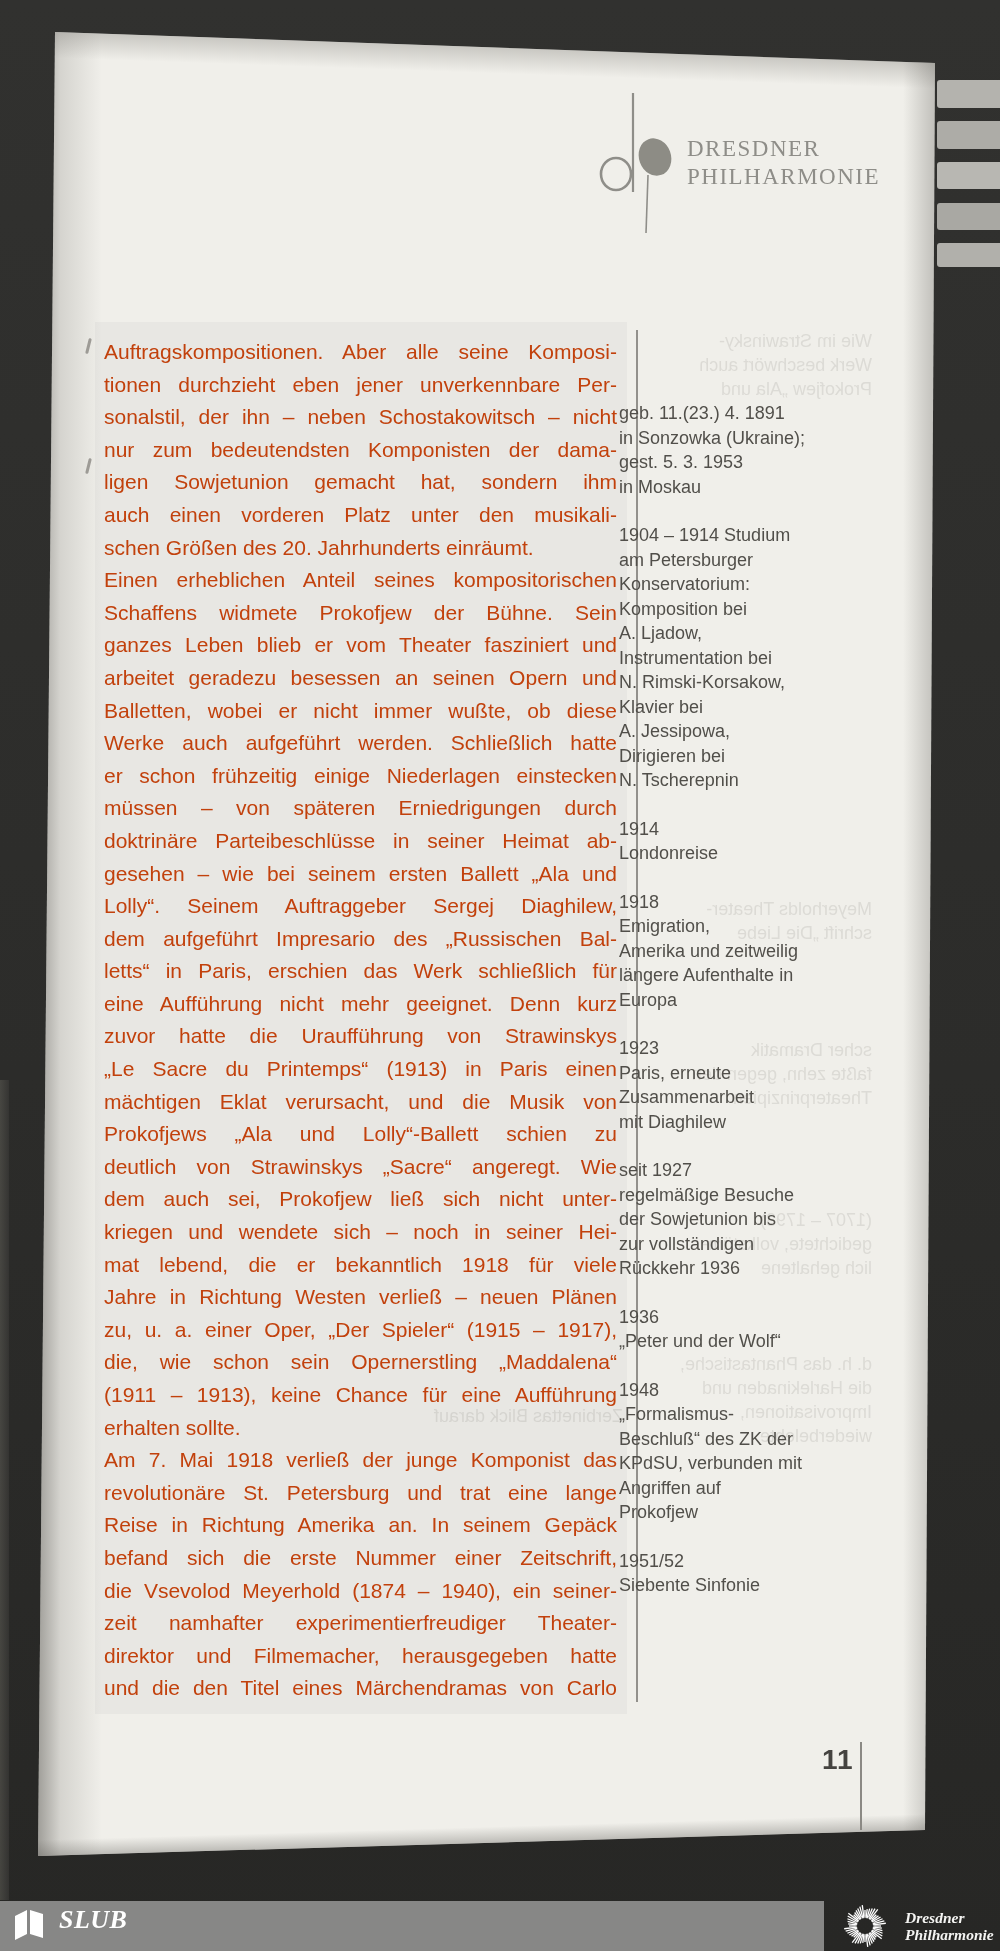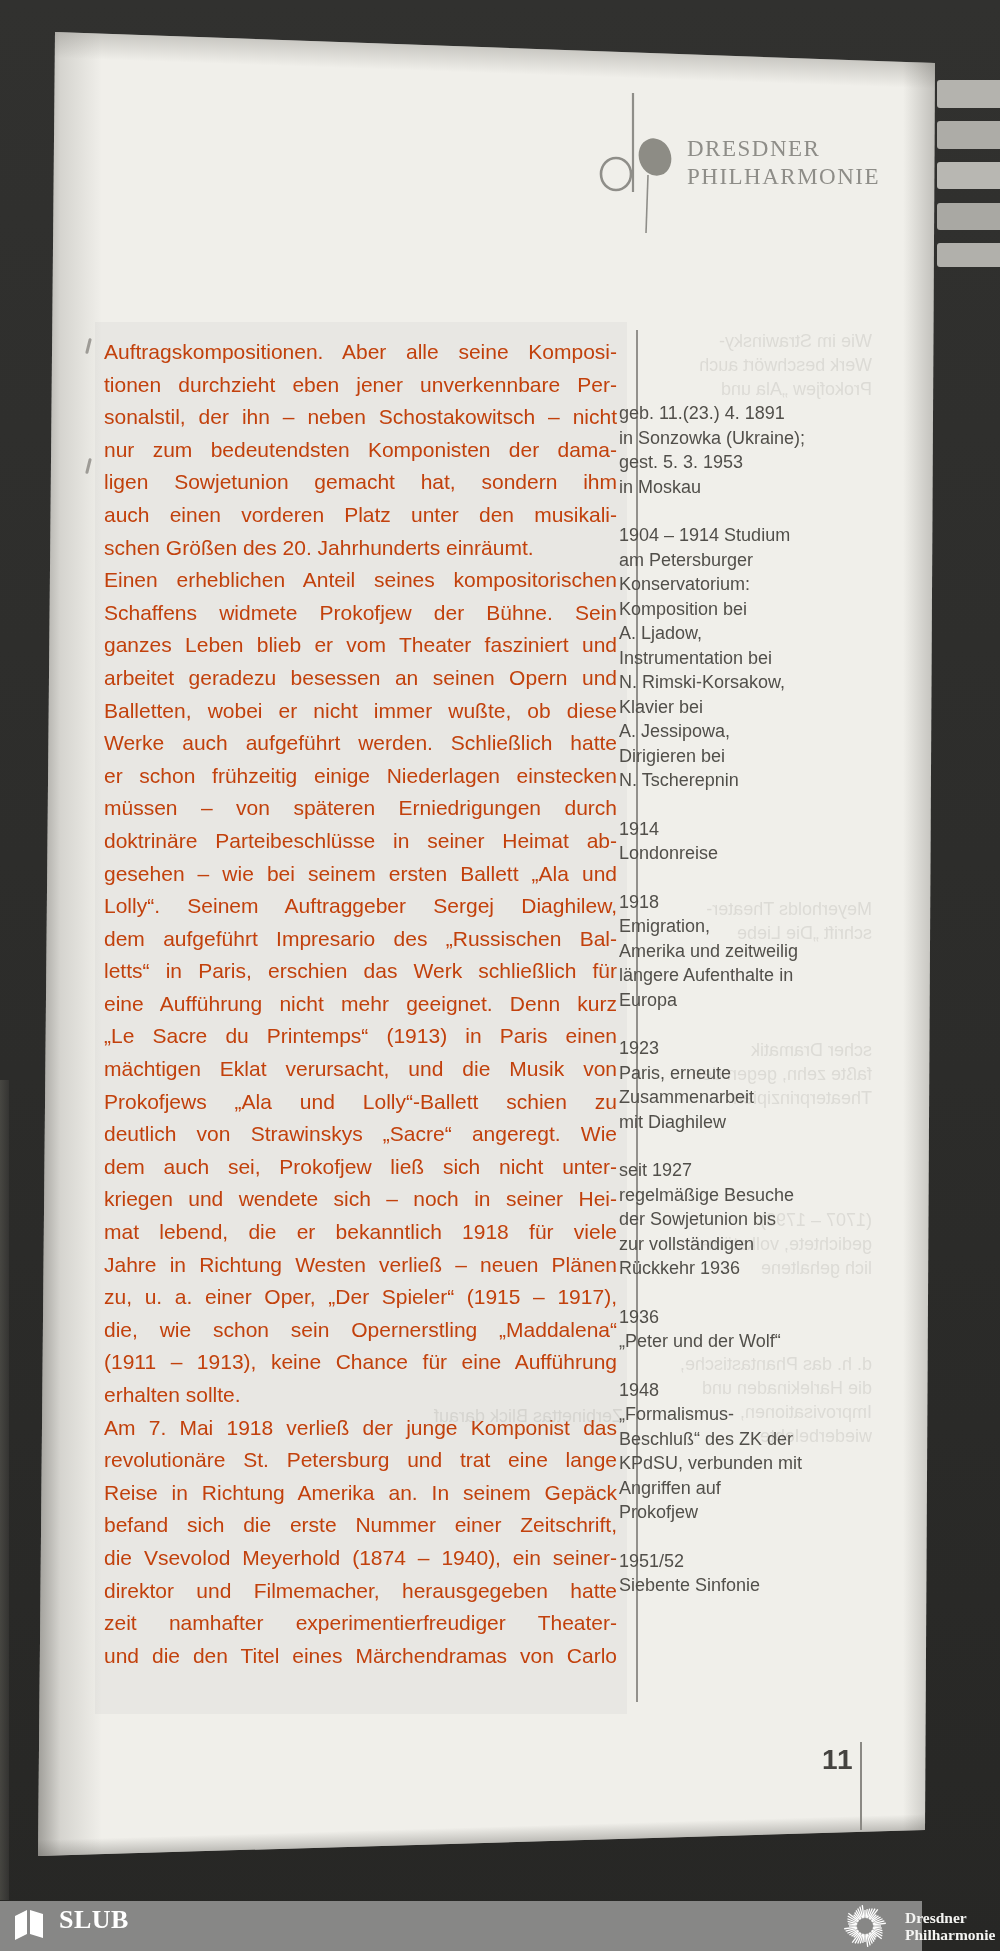--- a/index.html
+++ b/index.html
@@ -69,22 +69,22 @@
   .pagenum-rule { position:absolute; left:860px; top:1742px; width:2px; height:88px; background:#8b8984; }
   
   .staple { position:absolute; left:87px; width:3px; height:16px; background:#8b8883; border-radius:2px; transform:rotate(14deg); opacity:.8; }
   
   .stack-bar { position:absolute; left:937px; width:63px; border-radius:3px 0 0 3px; }
   
   .left-sliver { position:absolute; left:0; top:1080px; width:9px; height:820px;
     background:linear-gradient(90deg,#56554f,#3a3937); opacity:.65; }
   
   .footer {
-    position:absolute; left:0; top:1901px; width:922px; height:50px;
-    background:#878786; display:flex; align-items:center;
+    position:absolute; left:0; top:1901px; width:824px; height:50px;
+    background:#878786; display:flex; align-items:center;font-style:italic;
   }
   .slub-block { position:absolute; left:13px; top:6px; display:flex; }
   .slub-text { margin-left:14px; color:#fff; }
   .slub-name { font-family:"Liberation Serif", serif; font-weight:bold; font-size:26px; line-height:26px; letter-spacing:.5px; }
   .slub-tagline { font-size:13px; font-weight:bold; margin-top:15px; letter-spacing:.2px; }
   .dpfoot-block { position:absolute; left:842px; top:2px; display:flex; align-items:center; }
   .dpfoot-text {
     margin-left:17px; color:#f4f4f2; font-family:"Liberation Serif", serif;
     font-weight:bold; font-size:15.5px; line-height:17px;
   }
@@ -157,39 +157,40 @@
         <div class="m-line">Balletten, wobei er nicht immer wußte, ob diese</div>
         <div class="m-line">Werke auch aufgeführt werden. Schließlich hatte</div>
         <div class="m-line">er schon frühzeitig einige Niederlagen einstecken</div>
         <div class="m-line">müssen – von späteren Erniedrigungen durch</div>
         <div class="m-line">doktrinäre Parteibeschlüsse in seiner Heimat ab-</div>
         <div class="m-line">gesehen – wie bei seinem ersten Ballett „Ala und</div>
         <div class="m-line">Lolly“. Seinem Auftraggeber Sergej Diaghilew,</div>
         <div class="m-line">dem aufgeführt Impresario des „Russischen Bal-</div>
         <div class="m-line">letts“ in Paris, erschien das Werk schließlich für</div>
         <div class="m-line">eine Aufführung nicht mehr geeignet. Denn kurz</div>
+        <div class="m-line">zuvor hatte die Uraufführung von Strawinskys</div>
         <div class="m-line">„Le Sacre du Printemps“ (1913) in Paris einen</div>
         <div class="m-line">mächtigen Eklat verursacht, und die Musik von</div>
         <div class="m-line">Prokofjews „Ala und Lolly“-Ballett schien zu</div>
         <div class="m-line">deutlich von Strawinskys „Sacre“ angeregt. Wie</div>
         <div class="m-line">dem auch sei, Prokofjew ließ sich nicht unter-</div>
         <div class="m-line">kriegen und wendete sich – noch in seiner Hei-</div>
         <div class="m-line">mat lebend, die er bekanntlich 1918 für viele</div>
         <div class="m-line">Jahre in Richtung Westen verließ – neuen Plänen</div>
         <div class="m-line">zu, u. a. einer Oper, „Der Spieler“ (1915 – 1917),</div>
         <div class="m-line">die, wie schon sein Opernerstling „Maddalena“</div>
         <div class="m-line">(1911 – 1913), keine Chance für eine Aufführung</div>
         <div class="m-line pend">erhalten sollte.</div>
         <div class="m-line">Am 7. Mai 1918 verließ der junge Komponist das</div>
         <div class="m-line">revolutionäre St. Petersburg und trat eine lange</div>
         <div class="m-line">Reise in Richtung Amerika an. In seinem Gepäck</div>
         <div class="m-line">befand sich die erste Nummer einer Zeitschrift,</div>
         <div class="m-line">die Vsevolod Meyerhold (1874 – 1940), ein seiner-</div>
+        <div class="m-line">zeit namhafter experimentierfreudiger Theater-</div>
         <div class="m-line">direktor und Filmemacher, herausgegeben hatte</div>
-        <div class="m-line">zeit namhafter experimentierfreudiger Theater-</div>
         <div class="m-line">und die den Titel eines Märchendramas von Carlo</div>
       </div>
 
     <div class="vrule"></div>
     <div class="side-col" id="side-col">
         <div class="s-group">
           <div class="s-line">geb. 11.(23.) 4. 1891</div>
           <div class="s-line">in Sonzowka (Ukraine);</div>
           <div class="s-line">gest. 5. 3. 1953</div>
           <div class="s-line">in Moskau</div>

